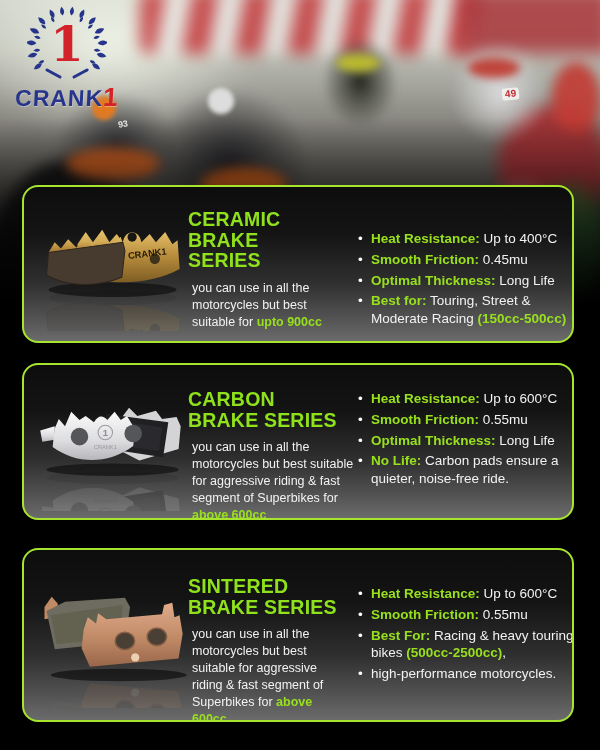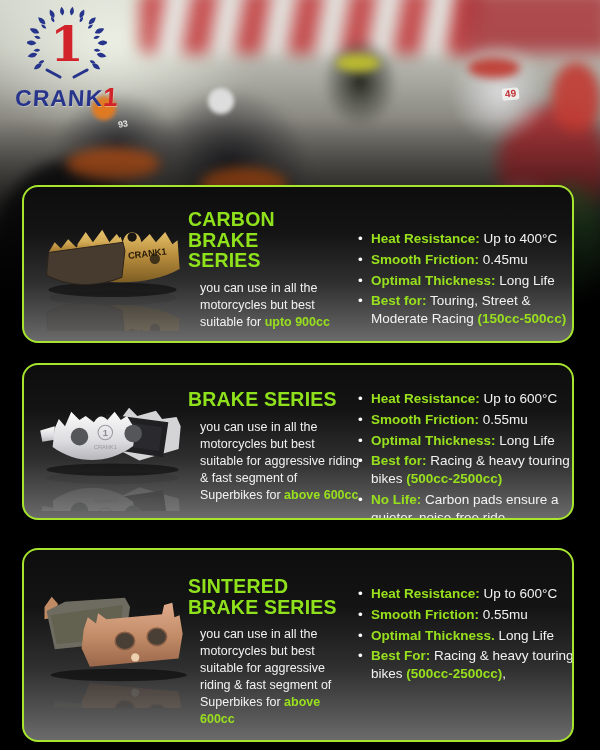--- a/index.html
+++ b/index.html
@@ -46,34 +46,34 @@
   .wordmark{margin-top:-4px;font-weight:bold;font-size:23px;letter-spacing:1px;
             color:#27348B;transform:skewX(-3deg);text-shadow:0.5px 0.5px 0 rgba(255,255,255,.35);}
   .wordmark .wm-accent{color:#D2232A;font-size:26px;}
 
   
   .card{position:absolute;left:22px;width:552px;border:2px solid #A6E42E;border-radius:16px;
         background:linear-gradient(180deg,#0d0d0d 0%,#141414 30%,#2f2f2f 62%,#575757 88%,#6b6b6b 100%);
         overflow:hidden;z-index:4;box-sizing:border-box;}
   #card-ceramic{top:185px;height:158px;}
   #card-carbon{top:363px;height:157px;}
-  #card-sintered{top:548px;height:194px;}
+  #card-sintered{top:548px;height:174px;}
 
   .pad-art{position:absolute;left:10px;width:155px;}
   #card-ceramic .pad-art{top:16px;}
   #card-carbon .pad-art{top:20px;}
   #card-sintered .pad-art{top:26px;}
 
   .mid{position:absolute;left:164px;}
   #card-ceramic .mid{top:22px;width:148px;}
   #card-carbon .mid{top:24px;width:172px;}
   #card-sintered .mid{top:26px;width:152px;}
   .title{margin:0;color:#8FE21B;font-size:19.5px;font-weight:bold;line-height:1.06;letter-spacing:.2px;}
   .title .tl{display:block;}
-  .desc{margin:9px 0 0 12px;color:#f2f2f2;font-size:12.5px;line-height:1.36;}
+  .desc{margin:9px 0 0 4px;color:#f2f2f2;font-size:12.5px;line-height:1.36;}
   .hl{color:#98E01E;font-weight:bold;}
 
   .bullets{position:absolute;left:320px;margin:13px;padding:0;list-style:none;color:#f2f2f2;
            font-size:13.5px;line-height:1.32;}
   #card-ceramic .bullets{top:30px;width:228px;}
   #card-carbon .bullets{top:12px;width:214px;}
   #card-sintered .bullets{top:22px;width:230px;}
   .bullets li{margin:0 0 3px 14px;position:relative;}
   .bullets li::before{content:"\2022";position:absolute;left:-13px;color:#fff;}
   .bl{color:#98E01E;font-weight:bold;}
@@ -155,21 +155,21 @@
           <text x="110" y="52" text-anchor="middle" font-size="9" font-weight="bold" fill="#241a08" transform="rotate(-7 110 52)">CRANK1</text>
           <path d="M14,48 L20,38 L26,44 L33,35 L41,43 L49,35 L57,42 L66,35 L74,41 L84,33 L86,40 L18,54 Z" fill="url(#gold)"></path>
           <path d="M14,48 L86,38 L88,46 L85,72 C58,83 30,80 12,70 Z" fill="#473b30"></path>
           <path d="M14,48 L86,38 L88,46 L85,72 C58,83 30,80 12,70 Z" fill="none" stroke="#2d251d" stroke-width="1"></path>
         </g>
         <use href="#padg1" transform="translate(0,176) scale(1,-1)" opacity=".15"></use>
       </svg>
     </div>
     <div class="mid">
       <h2 class="title">
-          <span class="tl">CARBON</span>
+          <span class="tl">CERAMIC</span>
           <span class="tl">BRAKE SERIES</span>
         </h2>
       <p class="desc"><span>you can use in all the motorcycles but best suitable for </span><span class="hl">upto 900cc</span></p>
     </div>
     <ul class="bullets">
       <li><span class="bl">Heat Resistance:</span><span> Up to 400°C</span><span class="bh"></span><span></span></li>
       <li><span class="bl">Smooth Friction:</span><span> 0.45mu</span><span class="bh"></span><span></span></li>
       <li><span class="bl">Optimal Thickness:</span><span> Long Life</span><span class="bh"></span><span></span></li>
       <li><span class="bl">Best for:</span><span> Touring, Street &amp; Moderate Racing </span><span class="bh">(150cc-500cc)</span><span></span></li>
     </ul>
@@ -196,29 +196,29 @@
           <circle cx="96" cy="47" r="8.5" fill="#55565a"></circle>
           <circle cx="69" cy="46" r="7" fill="none" stroke="#9a9aa0" stroke-width="1"></circle>
           <text x="69" y="49.5" text-anchor="middle" font-size="9" font-weight="bold" fill="#8c8c92">1</text>
           <text x="69" y="62" text-anchor="middle" font-size="5.5" fill="#97979d">CRANK1</text>
         </g>
         <use href="#padg2" transform="translate(0,172) scale(1,-1)" opacity=".15"></use>
       </svg>
     </div>
     <div class="mid">
       <h2 class="title">
+          <span class="tl">CARBON</span>
           <span class="tl">BRAKE SERIES</span>
         </h2>
       <p class="desc"><span>you can use in all the motorcycles but best suitable for aggressive riding &amp; fast segment of Superbikes for </span><span class="hl">above 600cc</span></p>
     </div>
     <ul class="bullets">
       <li><span class="bl">Heat Resistance:</span><span> Up to 600°C</span><span class="bh"></span><span></span></li>
       <li><span class="bl">Smooth Friction:</span><span> 0.55mu</span><span class="bh"></span><span></span></li>
       <li><span class="bl">Optimal Thickness:</span><span> Long Life</span><span class="bh"></span><span></span></li>
-      <li><span class="bl">Best for:</span><span> Racing &amp; heavy touring bikes </span><span class="bh">(500cc-2500cc)</span><span></span></li>
       <li><span class="bl">No Life:</span><span> Carbon pads ensure a quieter, noise-free ride.</span><span class="bh"></span><span></span></li>
     </ul>
   </section>
 
   <section class="card" id="card-sintered">
     <div class="pad-art">
       <svg width="155" height="132" viewBox="0 0 150 128">
         <defs>
           <linearGradient id="cgrad" x1="0" y1="0" x2="0" y2="1">
             <stop offset="0" stop-color="#e0ab8c"></stop>
@@ -242,18 +242,18 @@
     <div class="mid">
       <h2 class="title">
           <span class="tl">SINTERED</span>
           <span class="tl">BRAKE SERIES</span>
         </h2>
       <p class="desc"><span>you can use in all the motorcycles but best suitable for aggressive riding &amp; fast segment of Superbikes for </span><span class="hl">above 600cc</span></p>
     </div>
     <ul class="bullets">
       <li><span class="bl">Heat Resistance:</span><span> Up to 600°C</span><span class="bh"></span><span></span></li>
       <li><span class="bl">Smooth Friction:</span><span> 0.55mu</span><span class="bh"></span><span></span></li>
-      <li><span class="bl">Optimal Thickness.</span><span> Long Life</span><span class="bh"></span><span></span></li>
       <li><span class="bl">Best For:</span><span> Racing &amp; heavy touring bikes </span><span class="bh">(500cc-2500cc)</span><span>,</span></li>
+      <li><span class="bl"></span><span>high-performance motorcycles.</span><span class="bh"></span><span></span></li>
     </ul>
   </section>
 
 </div>
 
 </body></html>

